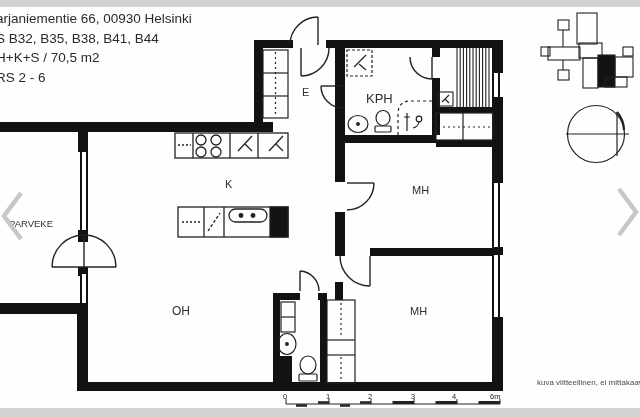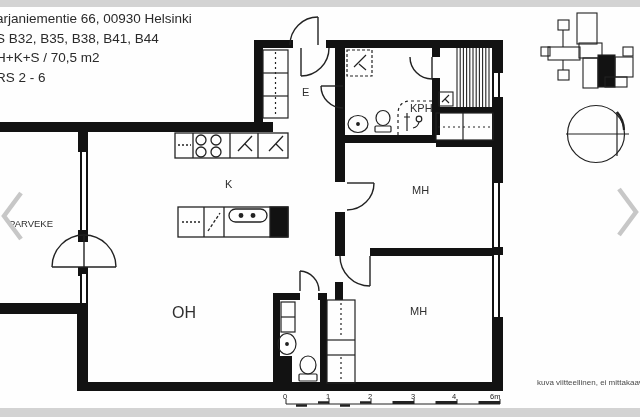--- a/index.html
+++ b/index.html
@@ -256,24 +256,24 @@
       <line x1="318" y1="402.5" x2="329" y2="402.5" stroke-width="2.5"></line>
       <line x1="340" y1="405.5" x2="350" y2="405.5" stroke-width="2.5"></line>
       <line x1="360" y1="402.5" x2="371" y2="402.5" stroke-width="2.5"></line>
       <line x1="392.5" y1="402.5" x2="414" y2="402.5" stroke-width="3"></line>
       <line x1="435.5" y1="402.5" x2="457" y2="402.5" stroke-width="3"></line>
       <line x1="478.5" y1="402.5" x2="500" y2="402.5" stroke-width="3"></line>
     </g>
   </svg>
 
   <div class="lbl" style="left:9px;top:218px;font-size:9.5px;">PARVEKE</div>
-  <div class="lbl" style="left:172px;top:304px;font-size:16px;text-align:right;">OH</div>
+  <div class="lbl" style="left:172px;top:304px;font-size:12px;text-align:right;">OH</div>
   <div class="lbl" style="left:225px;top:178px;font-size:11px;">K</div>
   <div class="lbl" style="left:302px;top:86px;font-size:11px;">E</div>
-  <div class="lbl" style="left:366px;top:102px;font-size:11px;margin-left:44px;">KPH</div>
+  <div class="lbl" style="left:366px;top:91px;font-size:13px;">KPH</div>
   <div class="lbl" style="left:412px;top:184px;font-size:11px;">MH</div>
   <div class="lbl" style="left:410px;top:305px;font-size:11px;">MH</div>
 
   <span class="scale-num" style="left:283px;top:392px;">0</span>
   <span class="scale-num" style="left:326px;top:392px;">1</span>
   <span class="scale-num" style="left:368px;top:392px;">2</span>
   <span class="scale-num" style="left:411px;top:392px;">3</span>
   <span class="scale-num" style="left:452px;top:392px;">4</span>
   <span class="scale-num" style="left:490px;top:392px;">6m</span>
 

